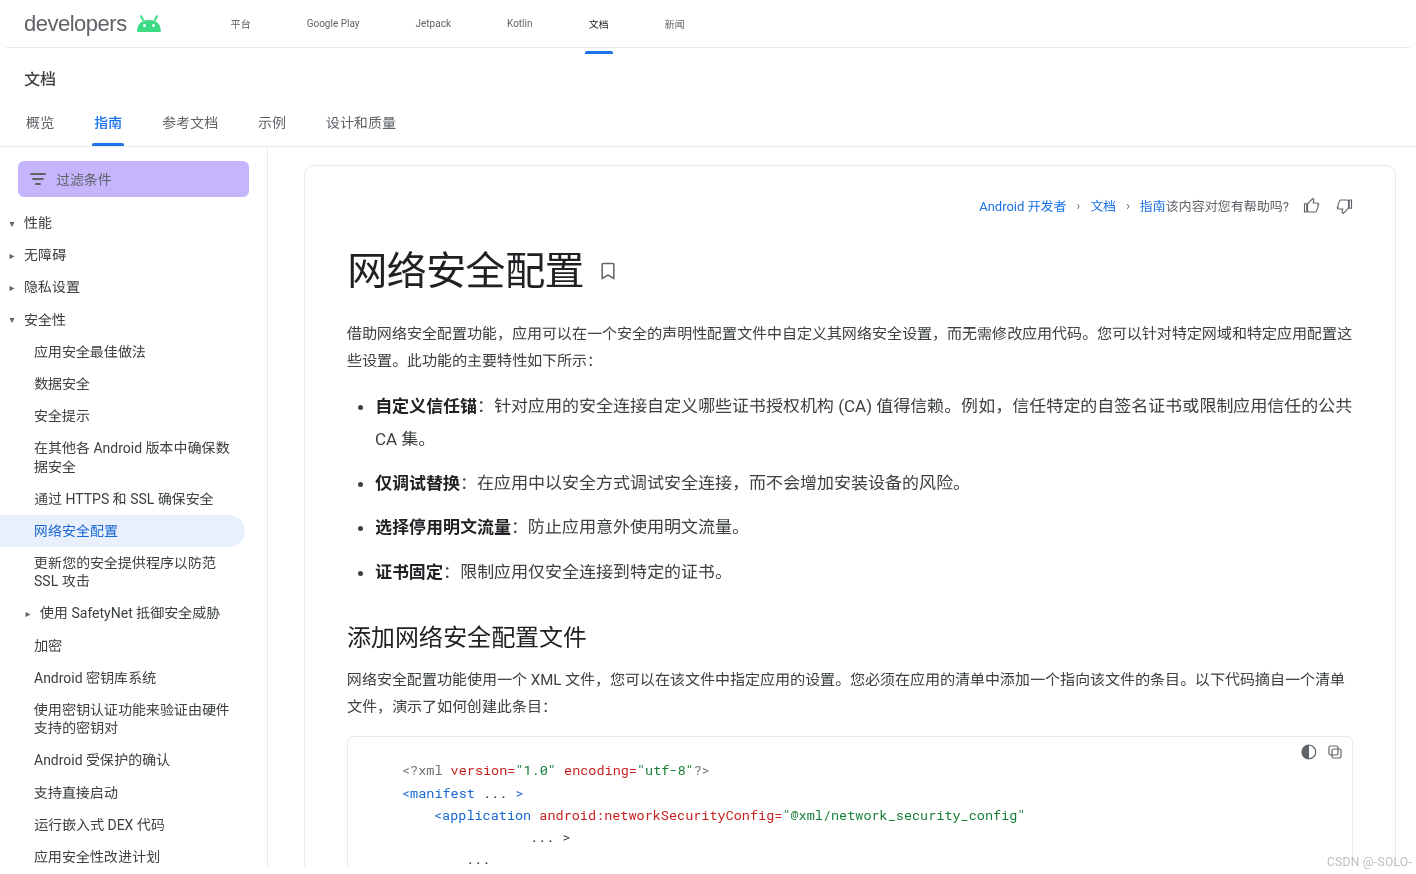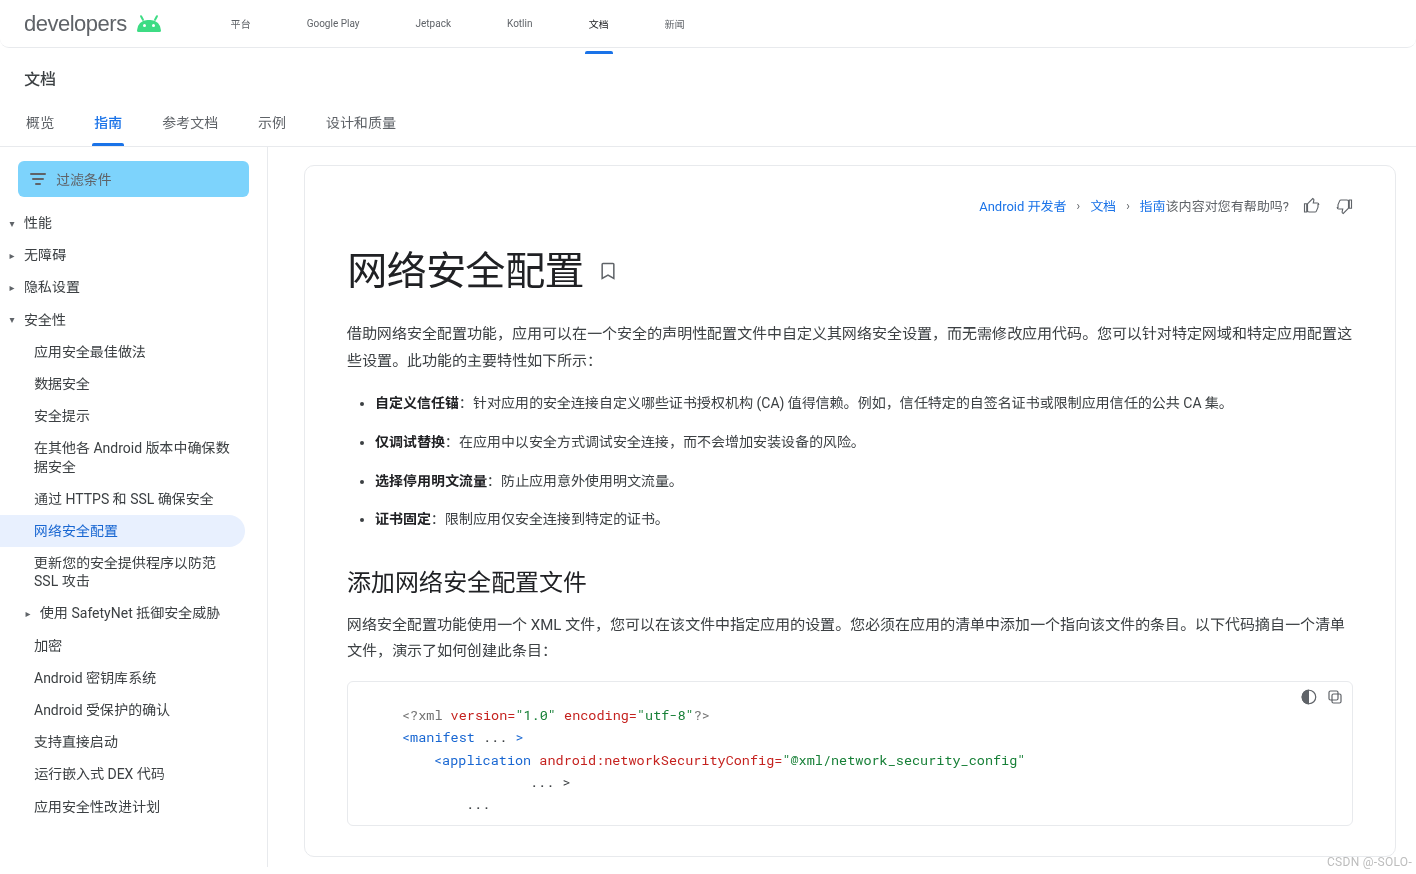--- a/index.html
+++ b/index.html
@@ -22,42 +22,42 @@
 
   .subbar { padding:18px 24px 0 24px; border-bottom:1px solid #e8eaed; }
   .subbar-title { font-size:16px; color:#3c4043; font-weight:500; margin-bottom:10px;}
   .subtabs { display:flex; gap:36px;text-align:center; }
   .subtab { position:relative; padding:12px 2px 14px 2px; font-size:14px; color:#5f6368; cursor:pointer;}
   .subtab.active { color:#1a73e8; font-weight:500;}
   .subtab.active::after{ content:""; position:absolute; left:0; right:0; bottom:0; height:3px; background:#1a73e8; border-radius:2px 2px 0 0;}
 
   .body-row { display:flex; height:720px; }
   .sidebar { width:268px; border-right:1px solid #e8eaed; display:flex; flex-direction:column; }
-  .filter { margin:14px 18px 10px 18px; background:#7dd3fc; border-radius:6px; height:36px; display:flex; align-items:center; padding:0 12px; gap:10px; color:#5f6368; font-size:14px;}
+  .filter { margin:14px 18px 10px 18px; background:#c4b5fd; border-radius:6px; height:36px; display:flex; align-items:center; padding:0 12px; gap:10px; color:#5f6368; font-size:14px;}
   .filter-icon svg{ display:block;}
   .side-scroll { overflow:hidden; flex:1; padding-bottom:20px; position:relative;}
   .side-item { display:flex; align-items:center; gap:6px; padding:7px 14px 7px 6px; font-size:14px; color:#3c4043; cursor:pointer; border-radius:0 18px 18px 0; margin-right:22px; line-height:1.3;}
   .side-item .chev { width:12px; display:flex; justify-content:center; color:#5f6368; font-size:10px;}
   .side-item.depth2 { padding-left:34px;}
   .side-item.depth2.with-chev { padding-left:22px;}
   .side-item.selected { background:#e8f0fe; color:#1967d2; font-weight:400;}
 
   .content-pane { flex:1; overflow:hidden; padding:18px 0 0 0; }
   .content-card { margin:0 20px 0 36px; border:1px solid #e8eaed; border-radius:10px; padding:30px 42px; min-height:680px;}
   .crumb-row { display:flex; justify-content:flex-end; align-items:center; margin-bottom:24px;}
   .crumbs { display:flex; align-items:center; gap:10px; font-size:13px;}
   .crumbs a { color:#1a73e8; cursor:pointer;}
   .crumb-sep { color:#5f6368; font-size:12px;}
   .helpful { display:flex; align-items:center; gap:14px; color:#5f6368; font-size:13px;}
   .thumb { cursor:pointer; display:flex;}
   h1.page-title { font-size:40px; font-weight:400; letter-spacing:-0.5px; margin-bottom:24px; display:flex; align-items:center; gap:14px;}
   .bookmark-icon{ color:#5f6368; cursor:pointer;}
   .para { font-size:15px; line-height:1.78; color:#3c4043; margin-bottom:16px;}
   ul.bullets { padding-left:28px; margin:10px 0 22px 0;}
-  ul.bullets li { font-size:14px; line-height:1.9; color:#3c4043; margin-bottom:12px;}
+  ul.bullets li { font-size:17px; line-height:1.9; color:#3c4043; margin-bottom:12px;}
   ul.bullets li b { color:#202124; font-weight:700;}
   h2.sec { font-size:24px; font-weight:400; color:#202124; margin:30px 0 14px 0;}
   .codebox { position:relative; border:1px solid #e8eaed; border-radius:6px; padding:22px 54px 10px 54px; background:#fff; font-family: "Roboto Mono", Menlo, Consolas, monospace; font-size:13.5px; line-height:1.65;}
   .code-tools { position:absolute; top:6px; right:8px; display:flex; gap:8px; color:#5f6368;}
   .tok-decl{ color:#737373;} .tok-tag{ color:#1967d2;} .tok-attr{ color:#c5221f;} .tok-str{ color:#188038;} .tok-punc{ color:#3c4043;}
   .watermark { position:fixed; right:4px; bottom:5px; font-size:12px; color:#bdbdbd; letter-spacing:0.3px;}
 </style>
 </head>
 <body>
 
@@ -145,20 +145,23 @@
           <span class="chev">▸</span>
           <span>使用 SafetyNet 抵御安全威胁</span>
         </div>
         <div class="side-item depth2">
           <span>加密</span>
         </div>
         <div class="side-item depth2">
           <span>Android 密钥库系统</span>
         </div>
         <div class="side-item depth2">
+          <span>使用密钥认证功能来验证由硬件支持的密钥对</span>
+        </div>
+        <div class="side-item depth2">
           <span>Android 受保护的确认</span>
         </div>
         <div class="side-item depth2">
           <span>支持直接启动</span>
         </div>
         <div class="side-item depth2">
           <span>运行嵌入式 DEX 代码</span>
         </div>
         <div class="side-item depth2">
           <span>应用安全性改进计划</span>

